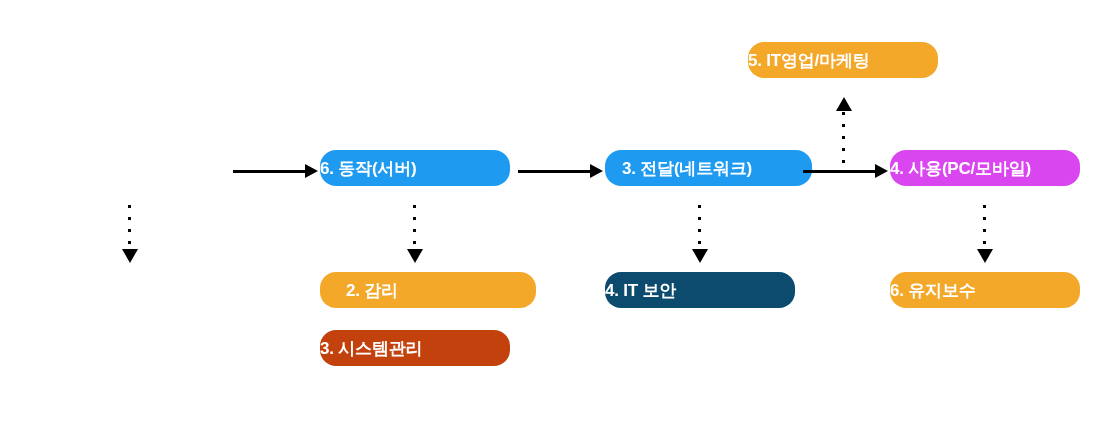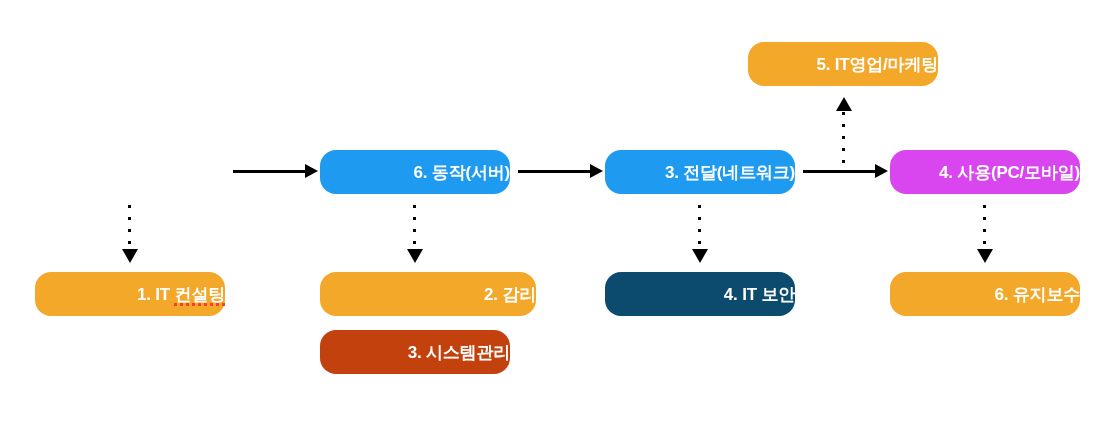--- a/index.html
+++ b/index.html
@@ -5,23 +5,23 @@
   html,body{margin:0;padding:0;background:#ffffff;}
   .canvas{
     position:relative;
     width:1108px;height:422px;
     background:#ffffff;
     font-family:"Liberation Sans",sans-serif;
     overflow:hidden;
   }
   .node{
     position:absolute;
-    width:190px;height:44px;
+    width:190px;height:36px;
     border-radius:16px;
-    display:flex;align-items:center;justify-content:flex-end;
+    display:flex;align-items:center;justify-content:flex-start;
     color:#ffffff;
     font-weight:bold;
     font-size:17px;
     letter-spacing:-0.2px;
     white-space:nowrap;
   }
   
   .pos-f1{left:35px;top:150px;}
   .pos-f2{left:320px;top:150px;}
   .pos-f3{left:605px;top:150px;}
@@ -80,34 +80,29 @@
   }
 </style>
 </head>
 <body>
 
 <div class="canvas">
 
   <div class="node pos-f2" style="background-color: rgb(30, 155, 240);">
     <span>6. 동작(서버)</span>
   </div>
-  <div class="node pos-f3" style="background-color: rgb(30, 155, 240);">
+  <div class="node pos-f3" style="background-color: rgb(30, 155, 240); padding-left: 17px;">
     <span>3. 전달(네트워크)</span>
   </div>
   <div class="node pos-f4" style="background-color: #d946ef;">
     <span>4. 사용(PC/모바일)</span>
   </div>
 
   <div class="node pos-s5" style="background-color: rgb(243, 168, 42);">
     <span>5. IT영업/마케팅</span>
-  </div>
-  <div class="node pos-s1" style="background-color: rgb(243, 168, 42);">
-    <span>
-      <span>1. IT </span><span class="spellcheck" style="text-decoration-color: rgb(255, 59, 48);">컨설팅</span>
-    </span>
   </div>
   <div class="node pos-s2" style="background-color: rgb(243, 168, 42); padding-left: 26px;">
     <span>2. 감리</span>
   </div>
   <div class="node pos-s3" style="background-color: #c2410c;">
     <span>3. 시스템관리</span>
   </div>
   <div class="node pos-s4" style="background-color: #0c4a6e;">
     <span>4. IT 보안</span>
   </div>

